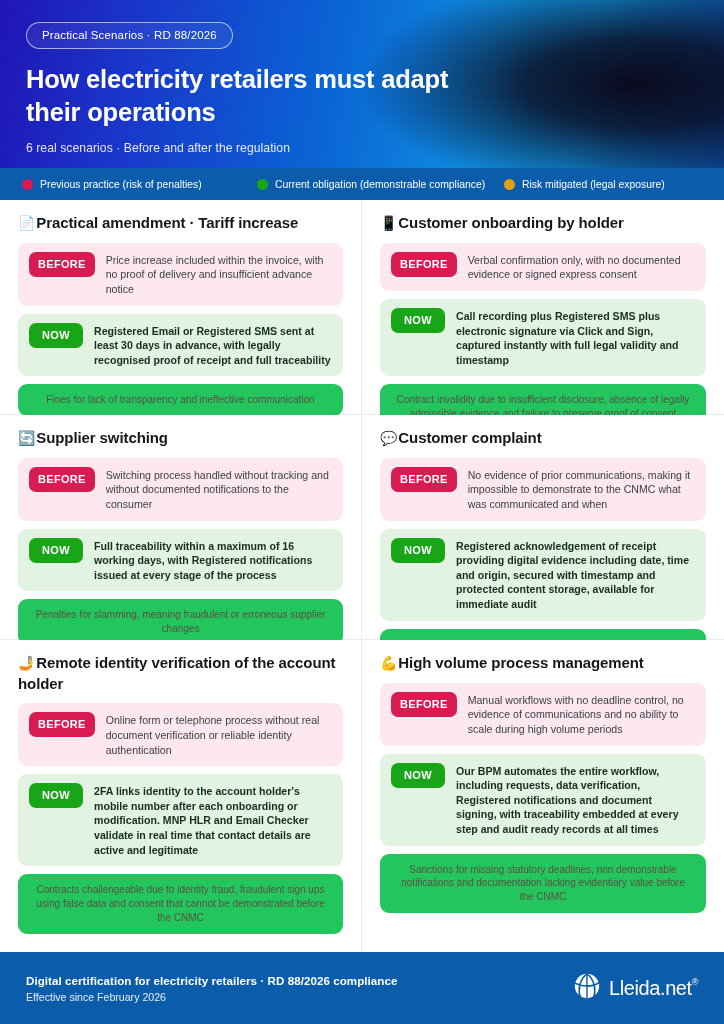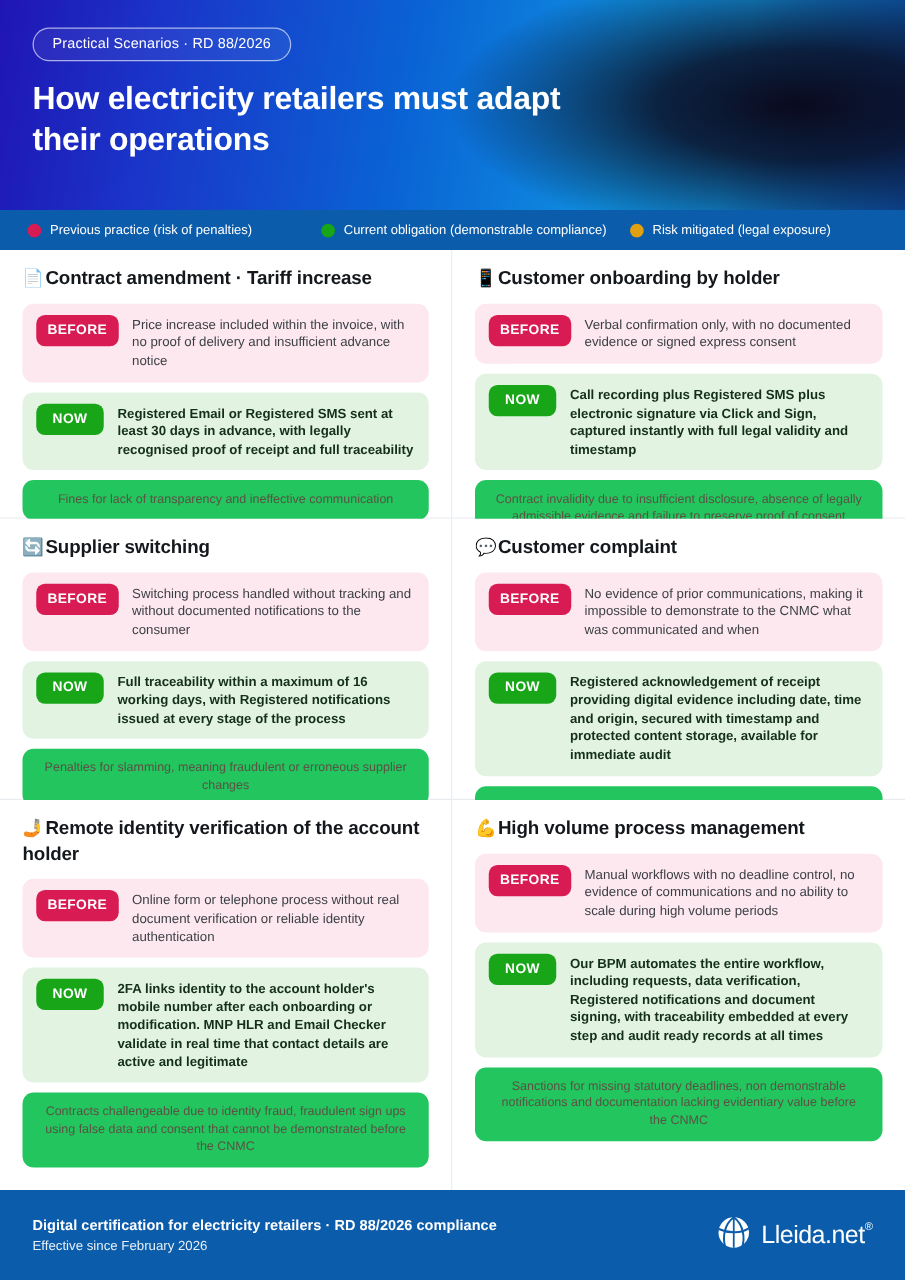--- a/index.html
+++ b/index.html
@@ -195,41 +195,42 @@
   }
 </style>
 </head>
 <body>
 
 <div class="page">
 
   <div class="header">
     <div class="badge-pill">Practical Scenarios · RD 88/2026</div>
     <div class="header-title">How electricity retailers must adapt their operations</div>
+    <div class="header-sub">6 real scenarios · Before and after the regulation</div>
   </div>
 
   <div class="legend">
     <div class="legend-item">
       <span class="dot" style="background:#d81b52"></span>
       <span>Previous practice (risk of penalties)</span>
     </div>
     <div class="legend-item">
       <span class="dot" style="background:#18a618"></span>
       <span>Current obligation (demonstrable compliance)</span>
     </div>
     <div class="legend-item">
       <span class="dot" style="background:#e0a011"></span>
       <span>Risk mitigated (legal exposure)</span>
     </div>
   </div>
 
   <div class="grid">
 
     <div class="card">
-      <div class="card-title"><span class="tico">📄</span><span>Contract amendment · Tariff increase</span></div>
+      <div class="card-title"><span class="tico">📄</span><span>Practical amendment · Tariff increase</span></div>
       <div class="row before">
         <div class="tag t-before">BEFORE</div>
         <div class="row-text">Price increase included within the invoice, with no proof of delivery and insufficient advance notice</div>
       </div>
       <div class="row now">
         <div class="tag t-now">NOW</div>
         <div class="row-text">Registered Email or Registered SMS sent at least 30 days in advance, with legally recognised proof of receipt and full traceability</div>
       </div>
       <div class="risk">Fines for lack of transparency and ineffective communication</div>
     </div>

